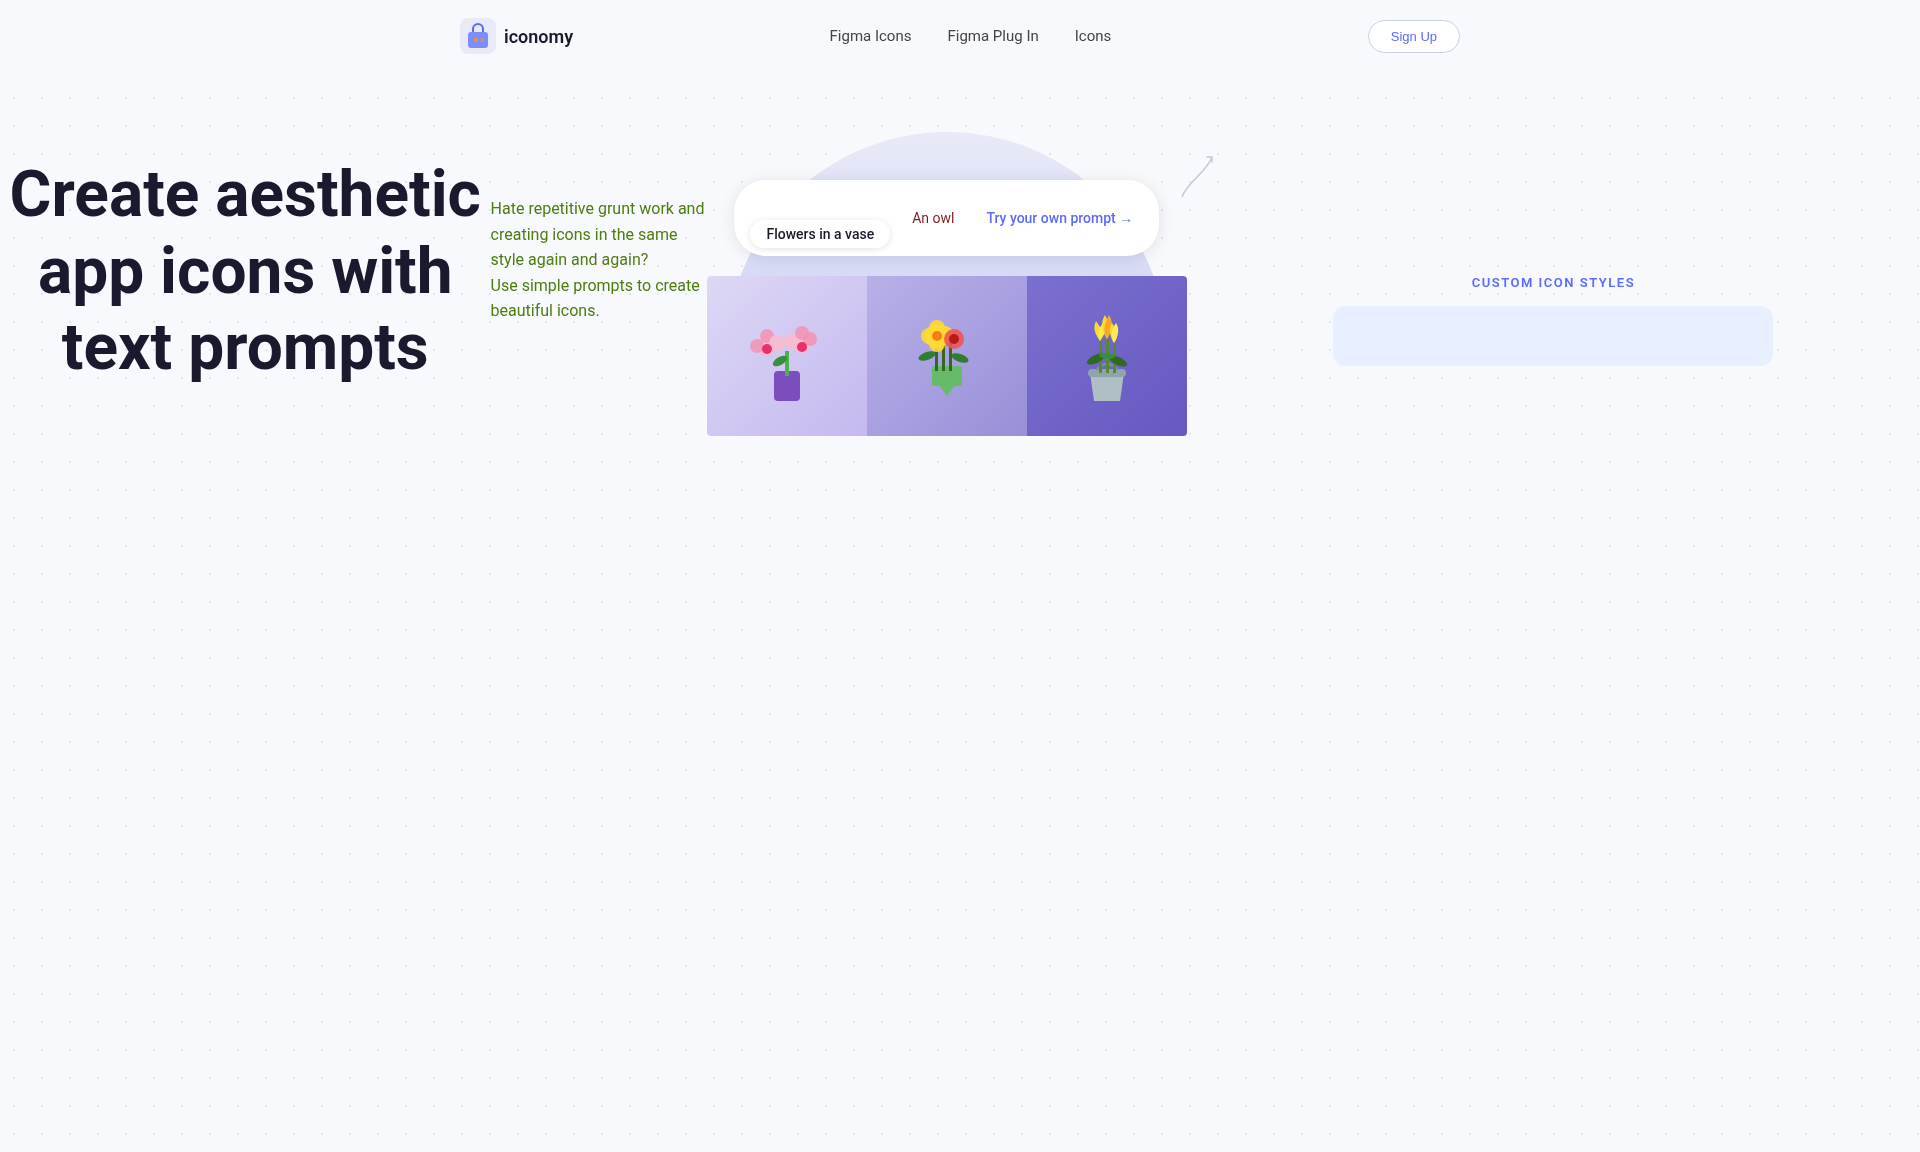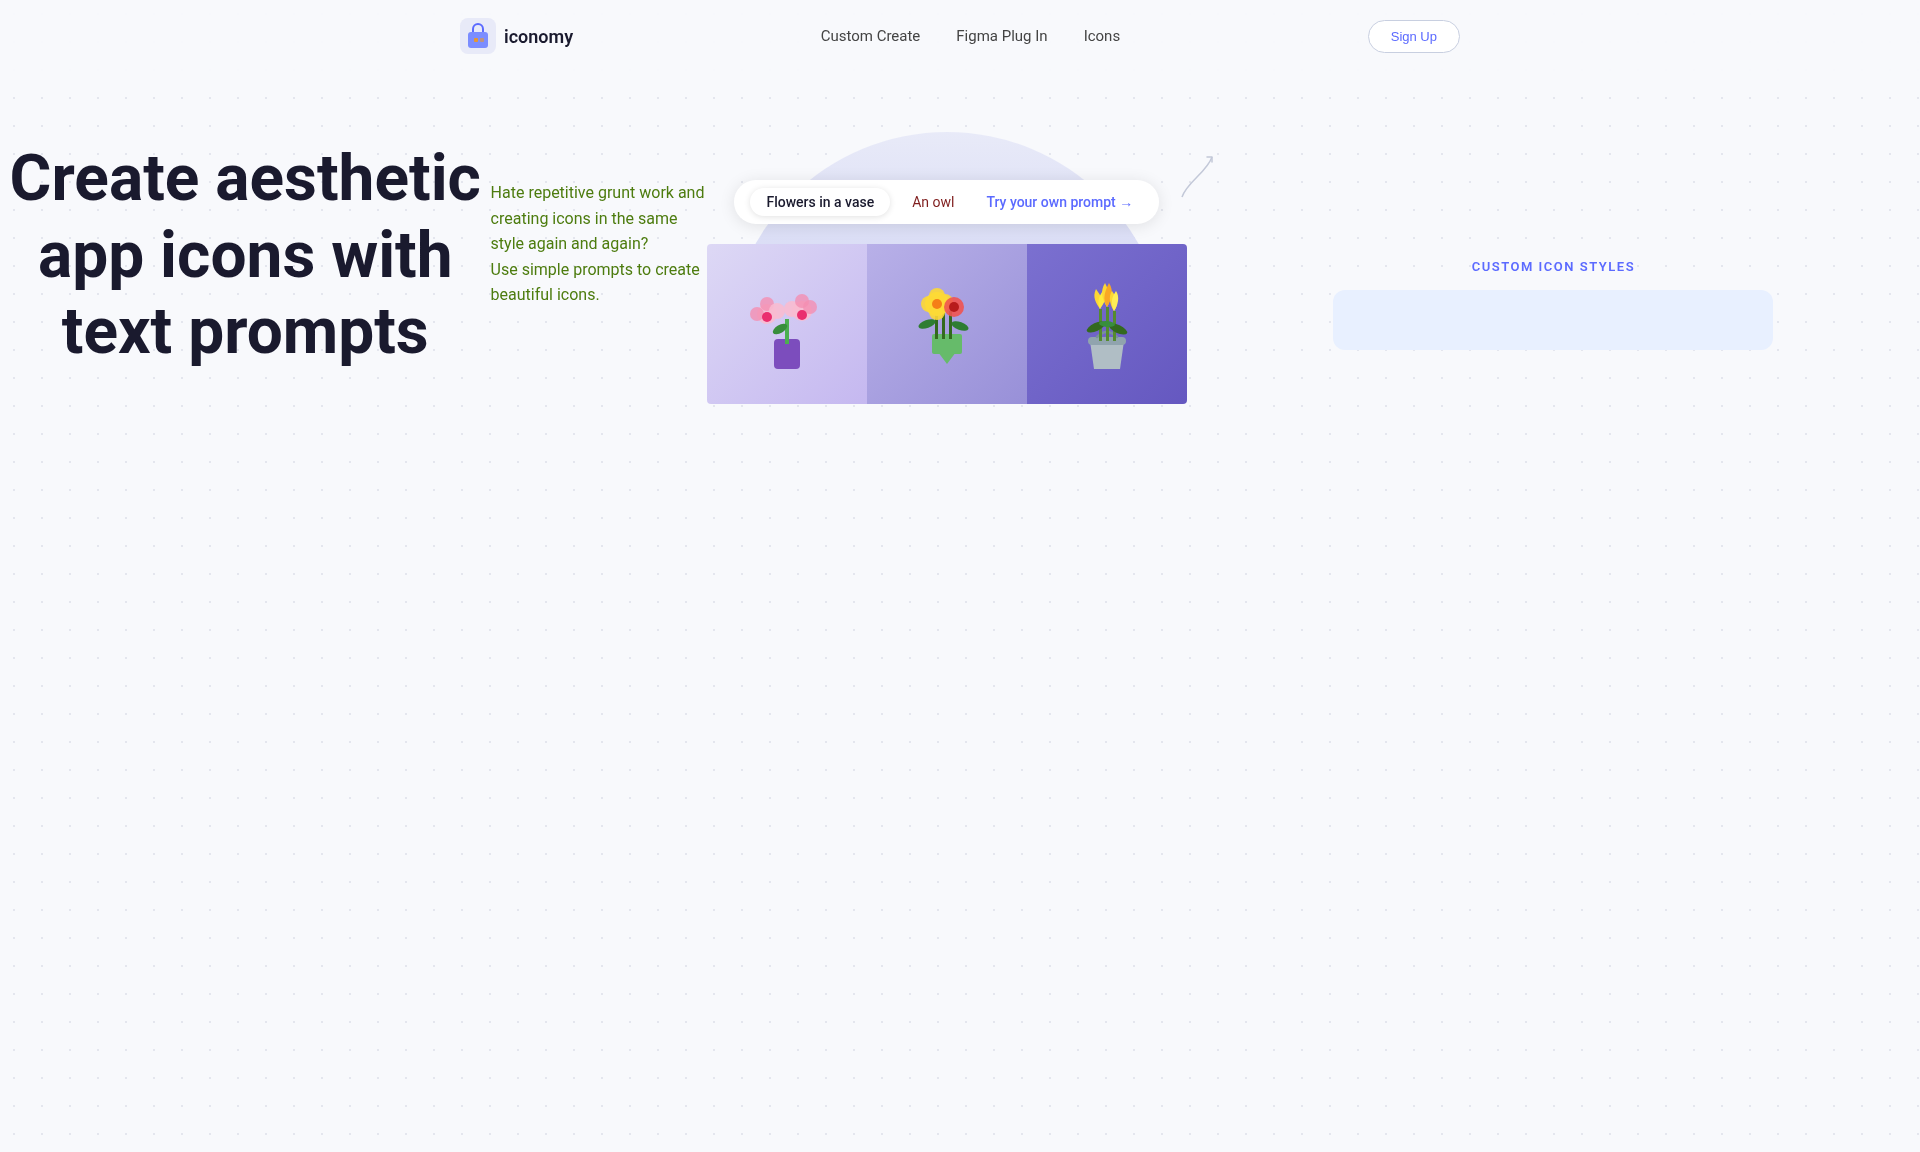--- a/index.html
+++ b/index.html
@@ -157,20 +157,21 @@
       font-size: 14px;
       color: #1a1a2e;
       font-weight: 500;
       cursor: pointer;
       white-space: nowrap;
     }
 
     .prompt-chip.active {
       background: white;
       box-shadow: 0 1px 6px rgba(0,0,0,0.12);
+      margin-top: 32px;
     }
 
     .prompt-chip-secondary {
       background: transparent;
       border-radius: 20px;
       padding: 6px 14px;
       font-size: 14px;
       color: #7f1d1d;
       cursor: pointer;
       white-space: nowrap;
@@ -261,21 +262,21 @@
 
       <rect x="8" y="14" width="20" height="16" rx="3" fill="#7b8dff"></rect>
       <path d="M13 14v-3a5 5 0 0 1 10 0v3" stroke="#5b6aff" stroke-width="2" fill="none"></path>
       <rect x="14" y="20" width="4" height="4" rx="1" fill="#ff9900" opacity="0.8"></rect>
       <rect x="20" y="20" width="4" height="4" rx="1" fill="#ff9900" opacity="0.5"></rect>
     </svg>
     <span>iconomy</span>
   </a>
 
   <div class="nav-links">
-    <a href="#">Custom Create</a>
+    <a href="#">Figma Icons</a>
     <a href="#">Figma Plug In</a>
     <a href="#">Icons</a>
   </div>
 
   <button class="btn-signup">Sign Up</button>
 </nav>
 
 <main>
 
   <h1 class="hero-title">Create aesthetic app icons with text prompts</h1>

